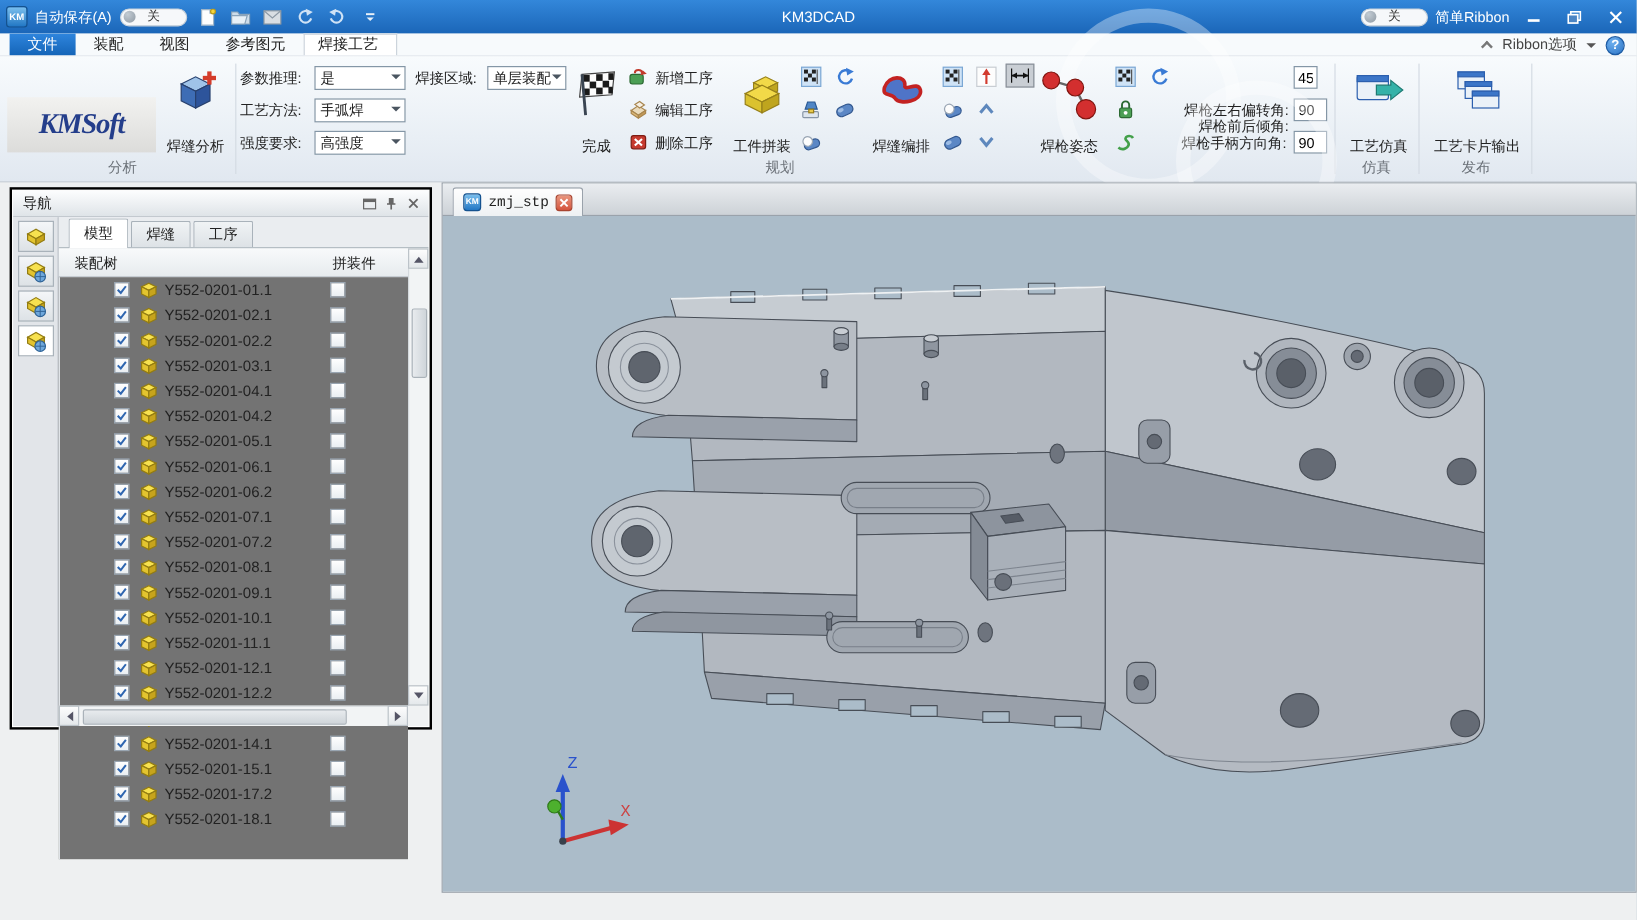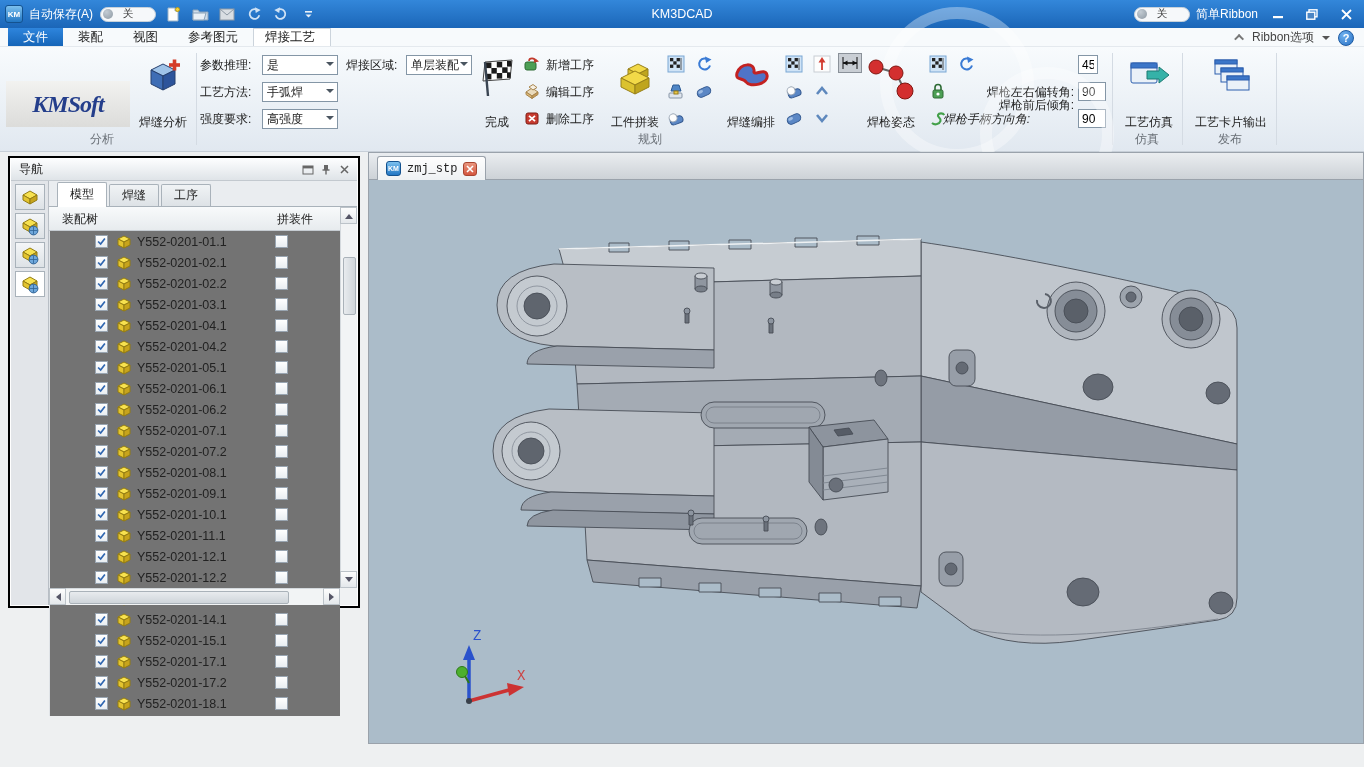--- a/index.html
+++ b/index.html
@@ -462,21 +462,21 @@
     </span>
 
   <div class="rfield" style="left:978px;top:8px;width:96px;justify-content:flex-end;margin-top:40px;">
     <span class="flabel">焊枪前后倾角:</span>
   </div>
   <input class="num" style="position: absolute; left: 1078px; top: 8px; width: 20px;" value="45">
   <div class="rfield" style="left:978px;top:35px;width:96px;justify-content:flex-end;">
     <span class="flabel">焊枪左右偏转角:</span>
   </div>
   <input class="num" style="position: absolute; left: 1078px; top: 35px; width: 28px;" value="90">
-  <div class="rfield" style="left:934px;top:62px;width:96px;justify-content:flex-end;font-style:italic;">
+  <div class="rfield" style="left:976px;top:62px;width:96px;justify-content:flex-end;">
     <span class="flabel">焊枪手柄方向角:</span>
   </div>
   <input class="num" style="position: absolute; left: 1078px; top: 62px; width: 28px;" value="90">
 
   <div class="glabel" style="left:560px;width:180px;">规划</div>
   <div class="rsep" style="left:1112px;"></div>
 
   <div class="bigbtn" style="left:1118px;width:62px;">
     <span class="bico"><svg width="44" height="36" viewBox="0 0 44 36">
           <rect x="4" y="6" width="26" height="20" rx="2" fill="#eaf1f8" stroke="#2c5fae"></rect>
@@ -920,36 +920,20 @@
               <g stroke="#937c12">
                 <polygon points="2,5 8,2 14,5 8,8" fill="#f7e14f"></polygon>
                 <polygon points="2,5 8,8 8,14 2,11" fill="#e3c42f"></polygon>
                 <polygon points="8,8 14,5 14,11 8,14" fill="#c7a41c"></polygon>
               </g>
             </svg></span>
           <span class="tlabel">Y552-0201-15.1</span>
           <span class="cb cb2"></span>
         </div>
 
-        <div class="trow">
-          <span class="cb cb1">
-            <svg width="11" height="11" viewBox="0 0 13 13">
-              <polyline points="2.5,6.5 5.5,9.5 10.5,3" fill="none" stroke="#2f66b0" stroke-width="2"></polyline>
-            </svg>
-          </span>
-          <span class="cube"><svg width="16" height="16" viewBox="0 0 16 16">
-              <g stroke="#937c12">
-                <polygon points="2,5 8,2 14,5 8,8" fill="#f7e14f"></polygon>
-                <polygon points="2,5 8,8 8,14 2,11" fill="#e3c42f"></polygon>
-                <polygon points="8,8 14,5 14,11 8,14" fill="#c7a41c"></polygon>
-              </g>
-            </svg></span>
-          <span class="tlabel">Y552-0201-17.1</span>
-          <span class="cb cb2"></span>
-        </div>
 
         <div class="trow">
           <span class="cb cb1">
             <svg width="11" height="11" viewBox="0 0 13 13">
               <polyline points="2.5,6.5 5.5,9.5 10.5,3" fill="none" stroke="#2f66b0" stroke-width="2"></polyline>
             </svg>
           </span>
           <span class="cube"><svg width="16" height="16" viewBox="0 0 16 16">
               <g stroke="#937c12">
                 <polygon points="2,5 8,2 14,5 8,8" fill="#f7e14f"></polygon>

